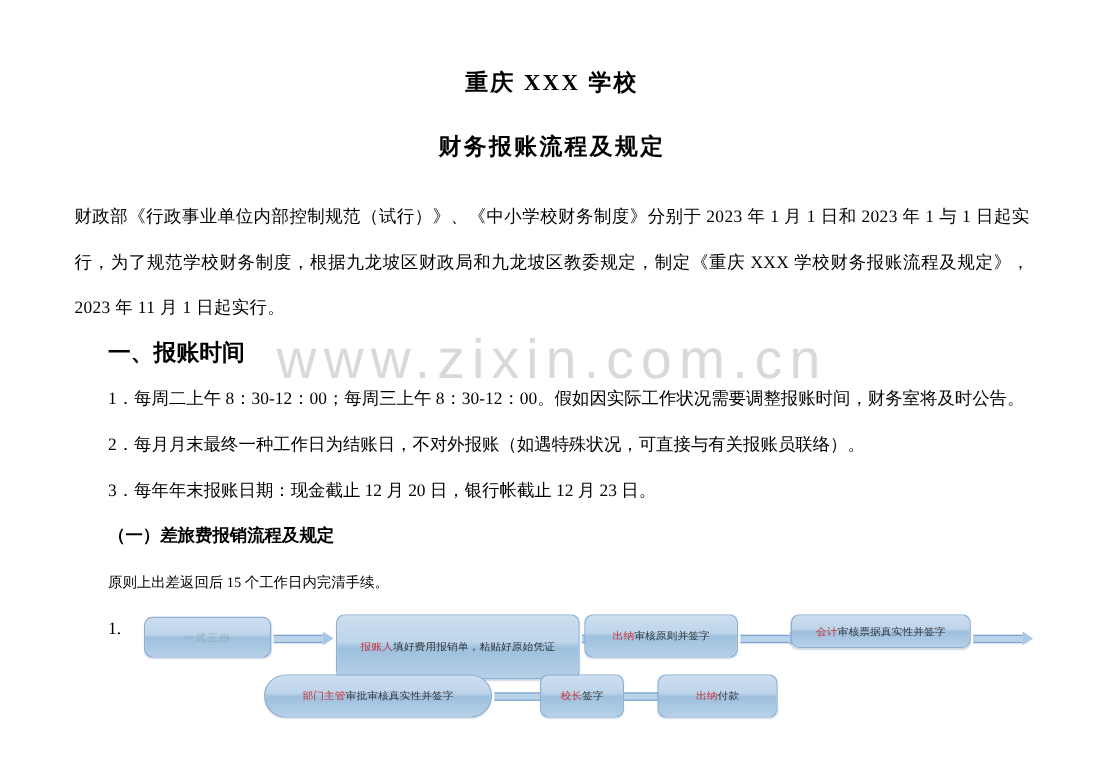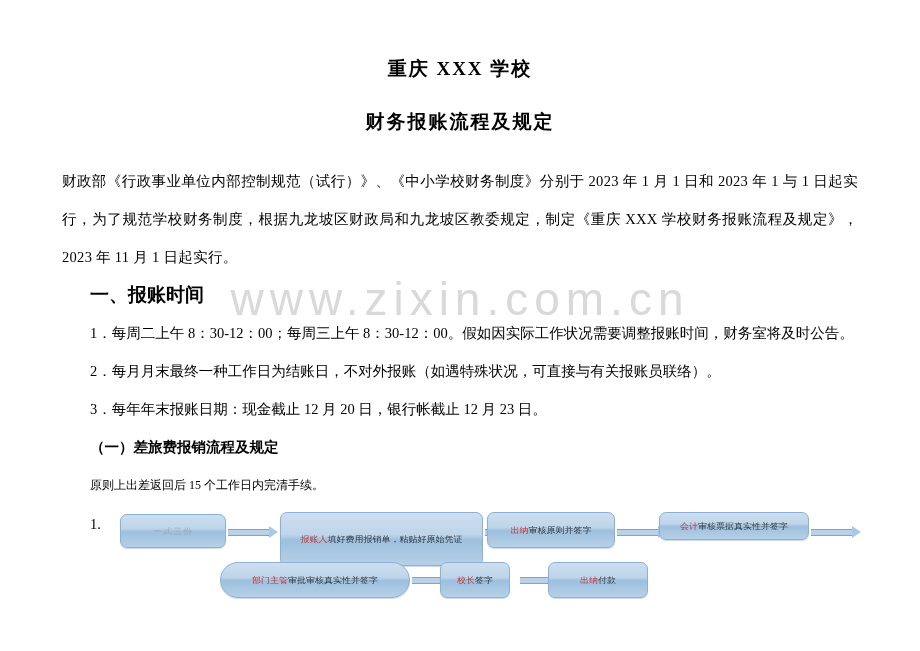--- a/index.html
+++ b/index.html
@@ -237,21 +237,21 @@
 
       <div class="fbox" style="left:158px; top:52px; width:190px; height:36px;border-radius:18px;">
         <span class="ftext"><span class="hl">部门主管</span><span>审批审核真实性并签字</span></span>
       </div>
 
       <div class="arrow" style="left:350px; top:66px; width:48px;">
         <span class="shaft" style="width:39px;"></span>
           <span class="head" style="left:39px;"></span>
       </div>
 
-      <div class="fbox" style="left:378px; top:52px; width:70px; height:36px;">
+      <div class="fbox" style="left:388px; top:52px; width:70px; height:36px;">
         <span class="ftext"><span class="hl">校长</span><span>签字</span></span>
       </div>
 
       <div class="arrow" style="left:458px; top:66px; width:48px;">
         <span class="shaft" style="width:39px;"></span>
           <span class="head" style="left:39px;"></span>
       </div>
 
       <div class="fbox" style="left:486px; top:52px; width:100px; height:36px;">
         <span class="ftext"><span class="hl">出纳</span><span>付款</span></span>

